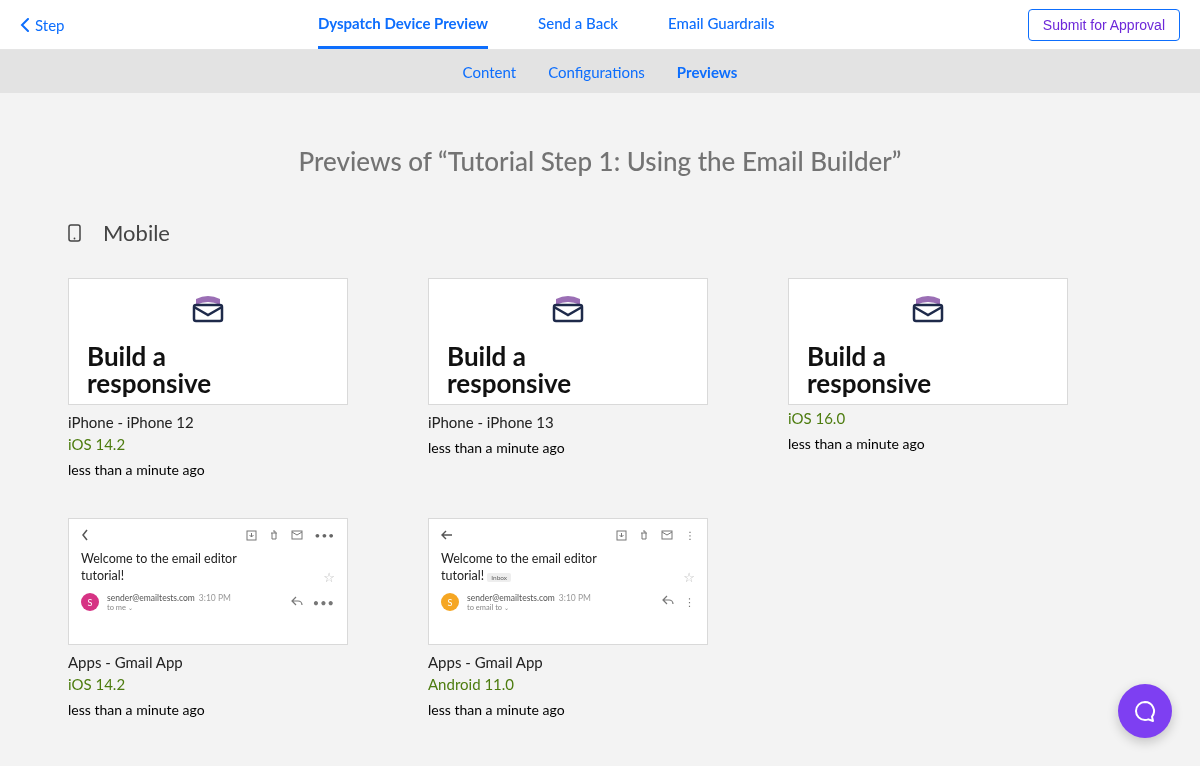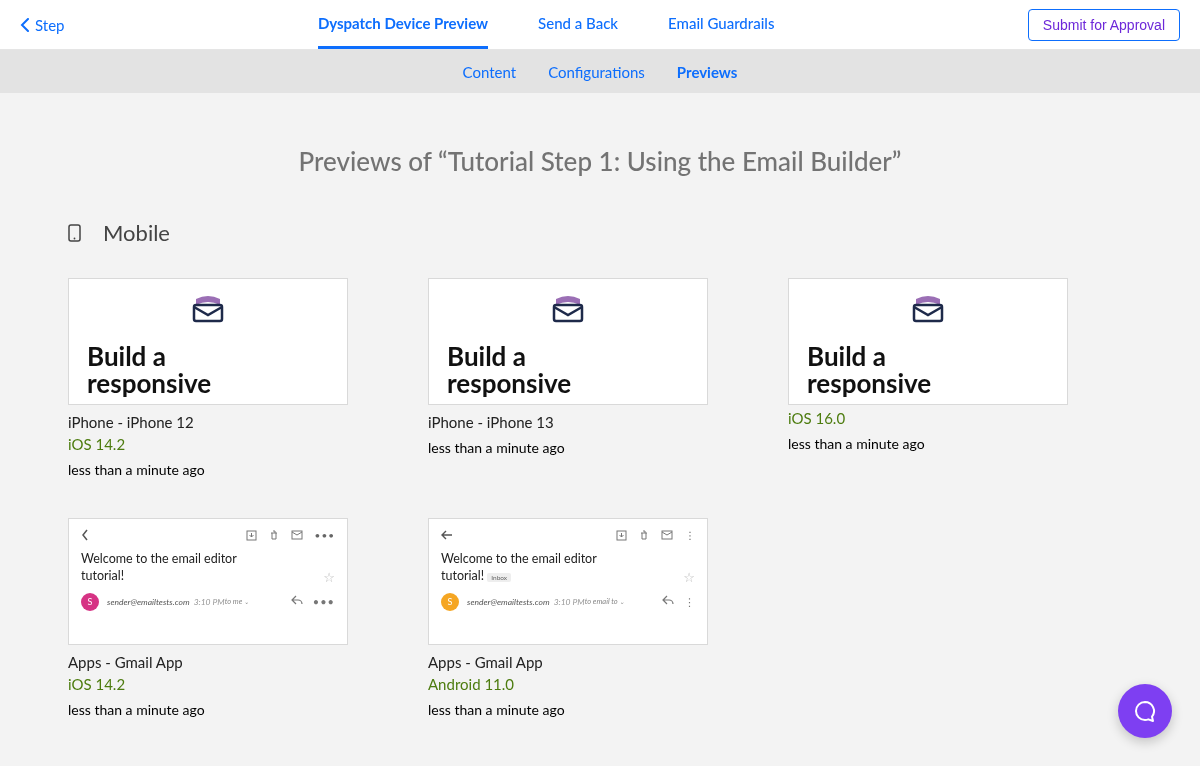--- a/index.html
+++ b/index.html
@@ -191,21 +191,21 @@
     align-items: center;
     gap: 8px;
   }
   .avatar-s {
     width: 18px; height: 18px; border-radius: 50%;
     background: #d63384;
     color: #fff;
     display:flex; align-items:center; justify-content:center;
     font-size: 9px;
   }
-  .sender-block { display:flex; flex-direction:row;font-style:italic; }
+  .sender-block { display:flex; flex-direction:column; }
   .sender-email { font-size: 8.5px; color:#555; display:flex; gap:4px; align-items:center;}
   .sender-to { font-size: 7.5px; color:#888; }
   .reply-icons { margin-left:auto; display:flex; gap:10px; color:#777; font-size:11px;}
   .inbox-pill {
     background:#eee; border-radius:2px; padding:1px 4px; font-size:6.5px; color:#666;
   }
 
   
   .help-fab {
     position: absolute;

